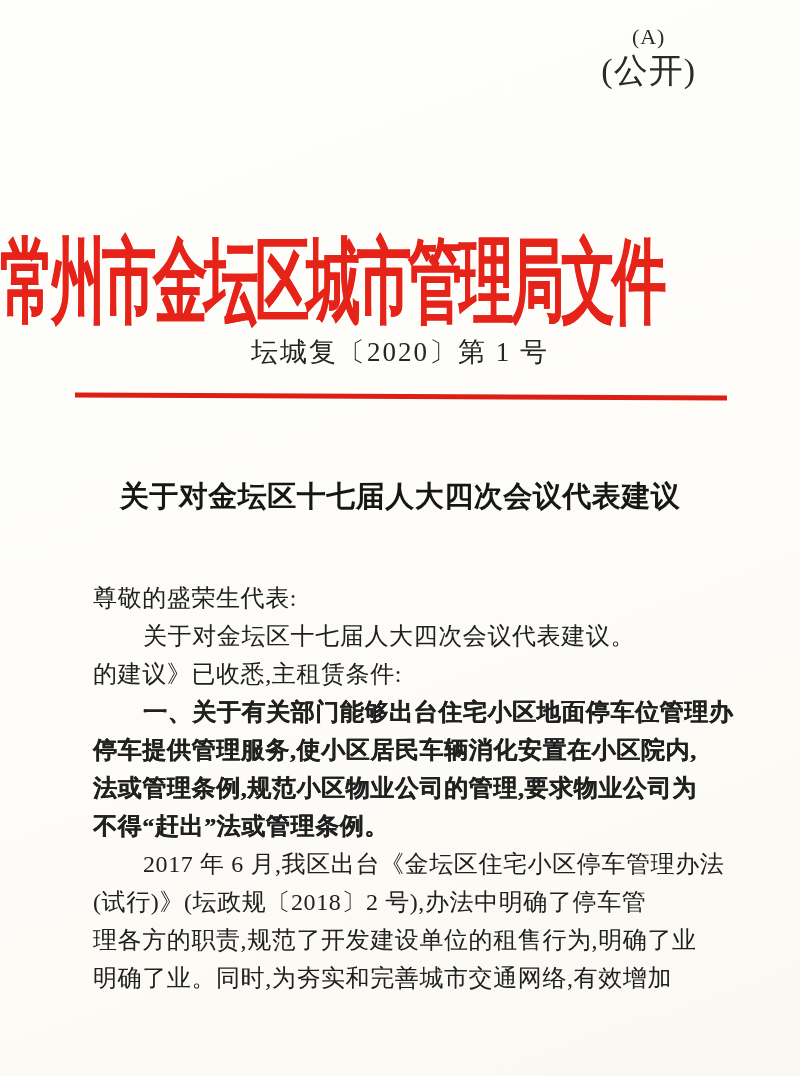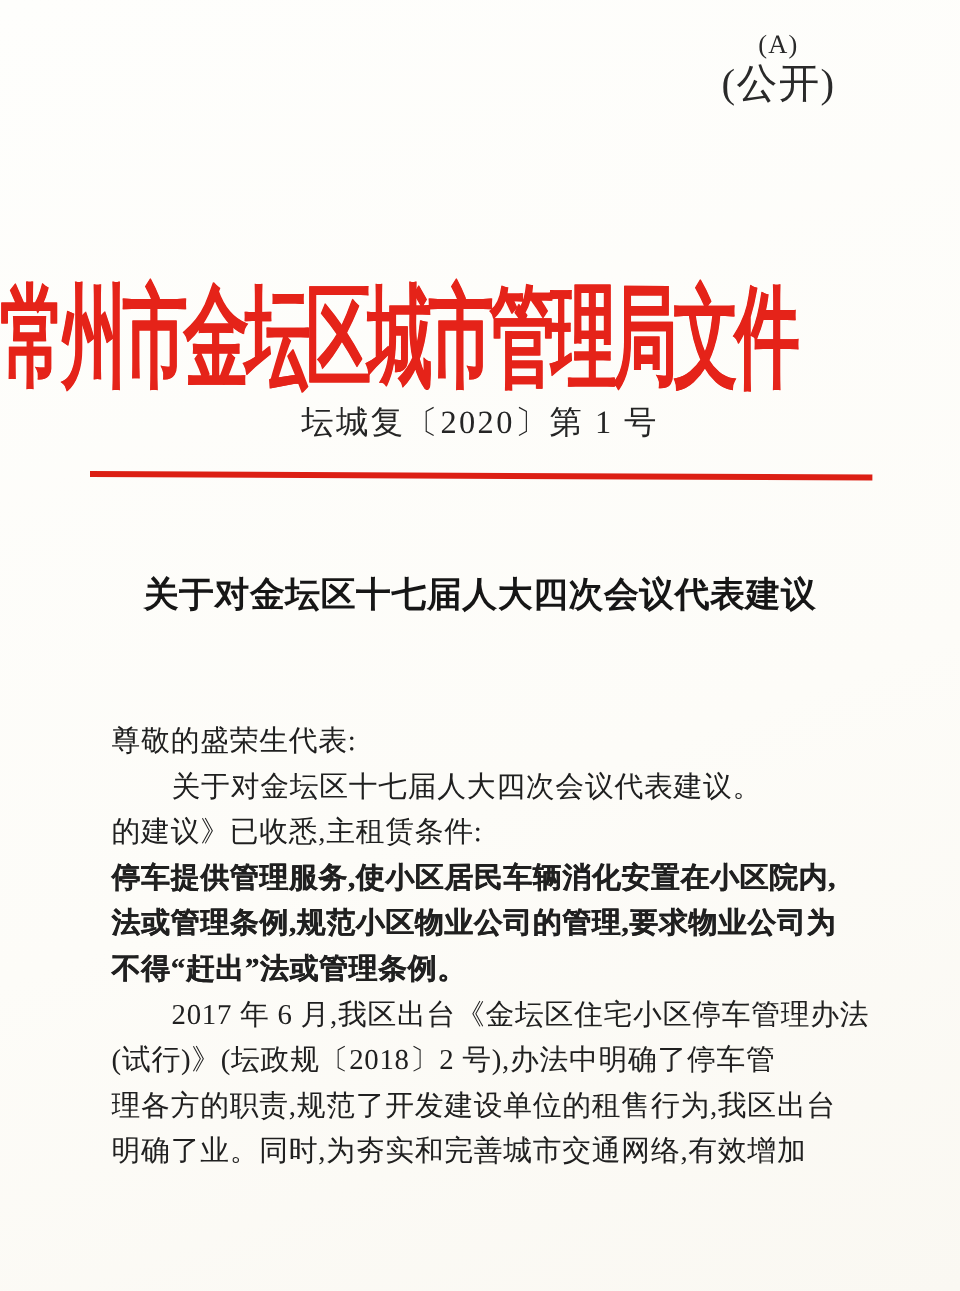--- a/index.html
+++ b/index.html
@@ -82,21 +82,20 @@
   
   .body {
     position: absolute;
     top: 579px;
     left: 93px;
     width: 632px;
     font-size: 24px;
     line-height: 38px;
     color: #202020;
     letter-spacing: 0.6px;
-    margin-top: 20px;
   }
   .body-line { white-space: nowrap; height: 38px; }
   .body-line.indent { padding-left: 50px; }
   .body-line.bold { font-weight: bold; text-shadow: 0.4px 0 0 #202020; }
 </style>
 </head>
 <body>
 
 <div class="page">
 
@@ -114,22 +113,23 @@
   <div class="redline"></div>
 
   <div class="title">
     <div>关于对金坛区十七届人大四次会议代表建议</div>
   </div>
 
   <div class="body">
       <div class="body-line">尊敬的盛荣生代表:</div>
       <div class="body-line indent">关于对金坛区十七届人大四次会议代表建议。</div>
       <div class="body-line">的建议》已收悉,主租赁条件:</div>
+      <div class="body-line bold indent">一、关于有关部门能够出台住宅小区地面停车位管理办</div>
       <div class="body-line bold">停车提供管理服务,使小区居民车辆消化安置在小区院内,</div>
       <div class="body-line bold">法或管理条例,规范小区物业公司的管理,要求物业公司为</div>
       <div class="body-line bold">不得“赶出”法或管理条例。</div>
       <div class="body-line indent">2017 年 6 月,我区出台《金坛区住宅小区停车管理办法</div>
       <div class="body-line">(试行)》(坛政规〔2018〕2 号),办法中明确了停车管</div>
-      <div class="body-line">理各方的职责,规范了开发建设单位的租售行为,我区出台</div>
+      <div class="body-line">理各方的职责,规范了开发建设单位的租售行为,明确了业</div>
       <div class="body-line">明确了业。同时,为夯实和完善城市交通网络,有效增加</div>
     </div>
 
 </div>
 
 </body></html>

